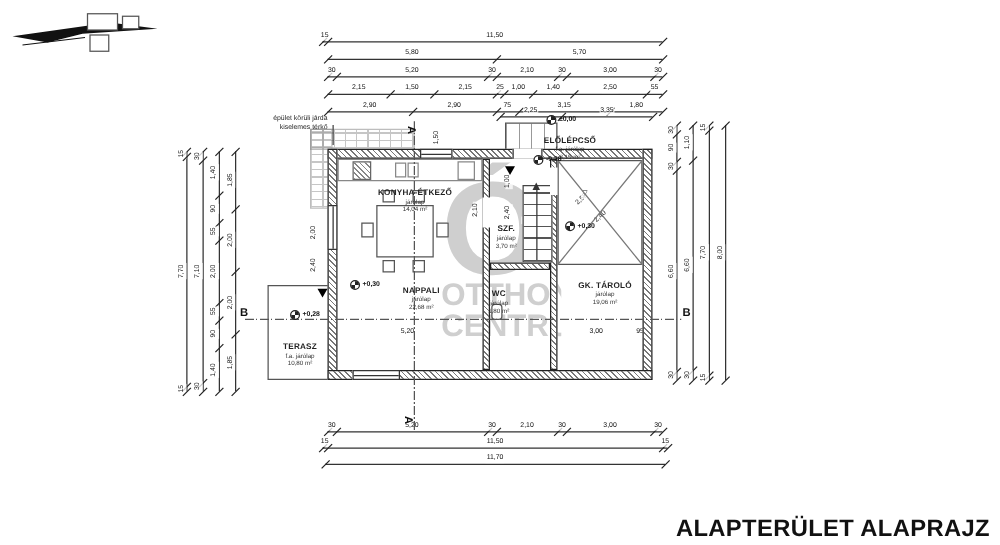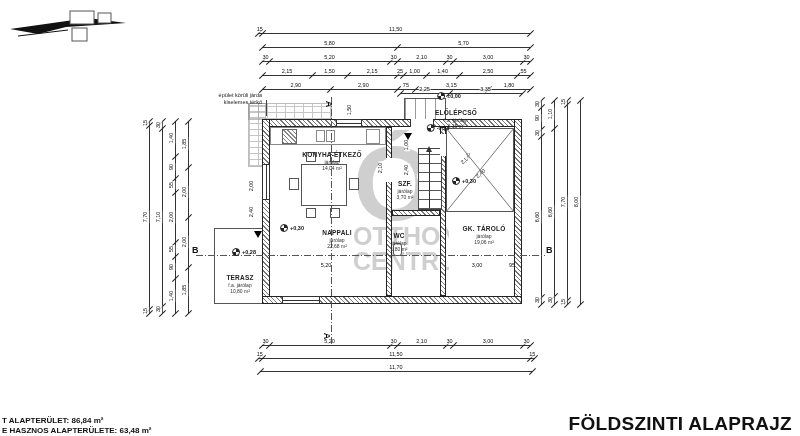--- a/index.html
+++ b/index.html
@@ -120,26 +120,22 @@
   <div class="abs thin" style="left:349px;top:178px;width:10px;height:12px"></div>
 
   <div class="abs thin" style="left:393px;top:243px;width:9px;height:13px;border-radius:3px"></div>
 
   <div class="abs dashv" style="left:331px;top:97px;height:248px"></div>
   <div class="abs dashh" style="left:196px;top:255px;width:349px"></div>
 
   <div class="abs tri" style="left:254px;top:231px"></div>
   <div class="abs tri" style="left:404px;top:133px"></div>
 
-  <div class="abs foot" style="left:2px;top:416px">
-    <div>T ALAPTERÜLET: 86,84 m²</div>
-    <div>E HASZNOS ALAPTERÜLETE: 63,48 m²</div>
-  </div>
-
-  <div class="abs title" style="right:8px;top:413px">FÖLDSZINTI ALAPRAJZ</div>
+
+  <div class="abs title" style="right:8px;top:413px">ALAPTERÜLET ALAPRAJZ</div>
 
 <div style="position: absolute; left: 258px; top: 33px; width: 272px; height: 1px; background: rgb(51, 51, 51);"></div>
     <div style="position: absolute; left: 254px; top: 33px; width: 9px; height: 1px; background: rgb(34, 34, 34); transform: rotate(-45deg);"></div>
     <div class="dim" style="position: absolute; left: 259.751px; top: 32px; transform: translate(-50%, -100%);">15</div>
     <div style="position: absolute; left: 257.502px; top: 33px; width: 9px; height: 1px; background: rgb(34, 34, 34); transform: rotate(-45deg);"></div>
     <div class="dim" style="position: absolute; left: 395.751px; top: 32px; transform: translate(-50%, -100%);">11,50</div>
     <div style="position: absolute; left: 526px; top: 33px; width: 9px; height: 1px; background: rgb(34, 34, 34); transform: rotate(-45deg);"></div>
     <div style="position: absolute; left: 262px; top: 47px; width: 268px; height: 1px; background: rgb(51, 51, 51);"></div>
     <div style="position: absolute; left: 258px; top: 47px; width: 9px; height: 1px; background: rgb(34, 34, 34); transform: rotate(-45deg);"></div>
     <div class="dim" style="position: absolute; left: 329.583px; top: 46px; transform: translate(-50%, -100%);">5,80</div>

